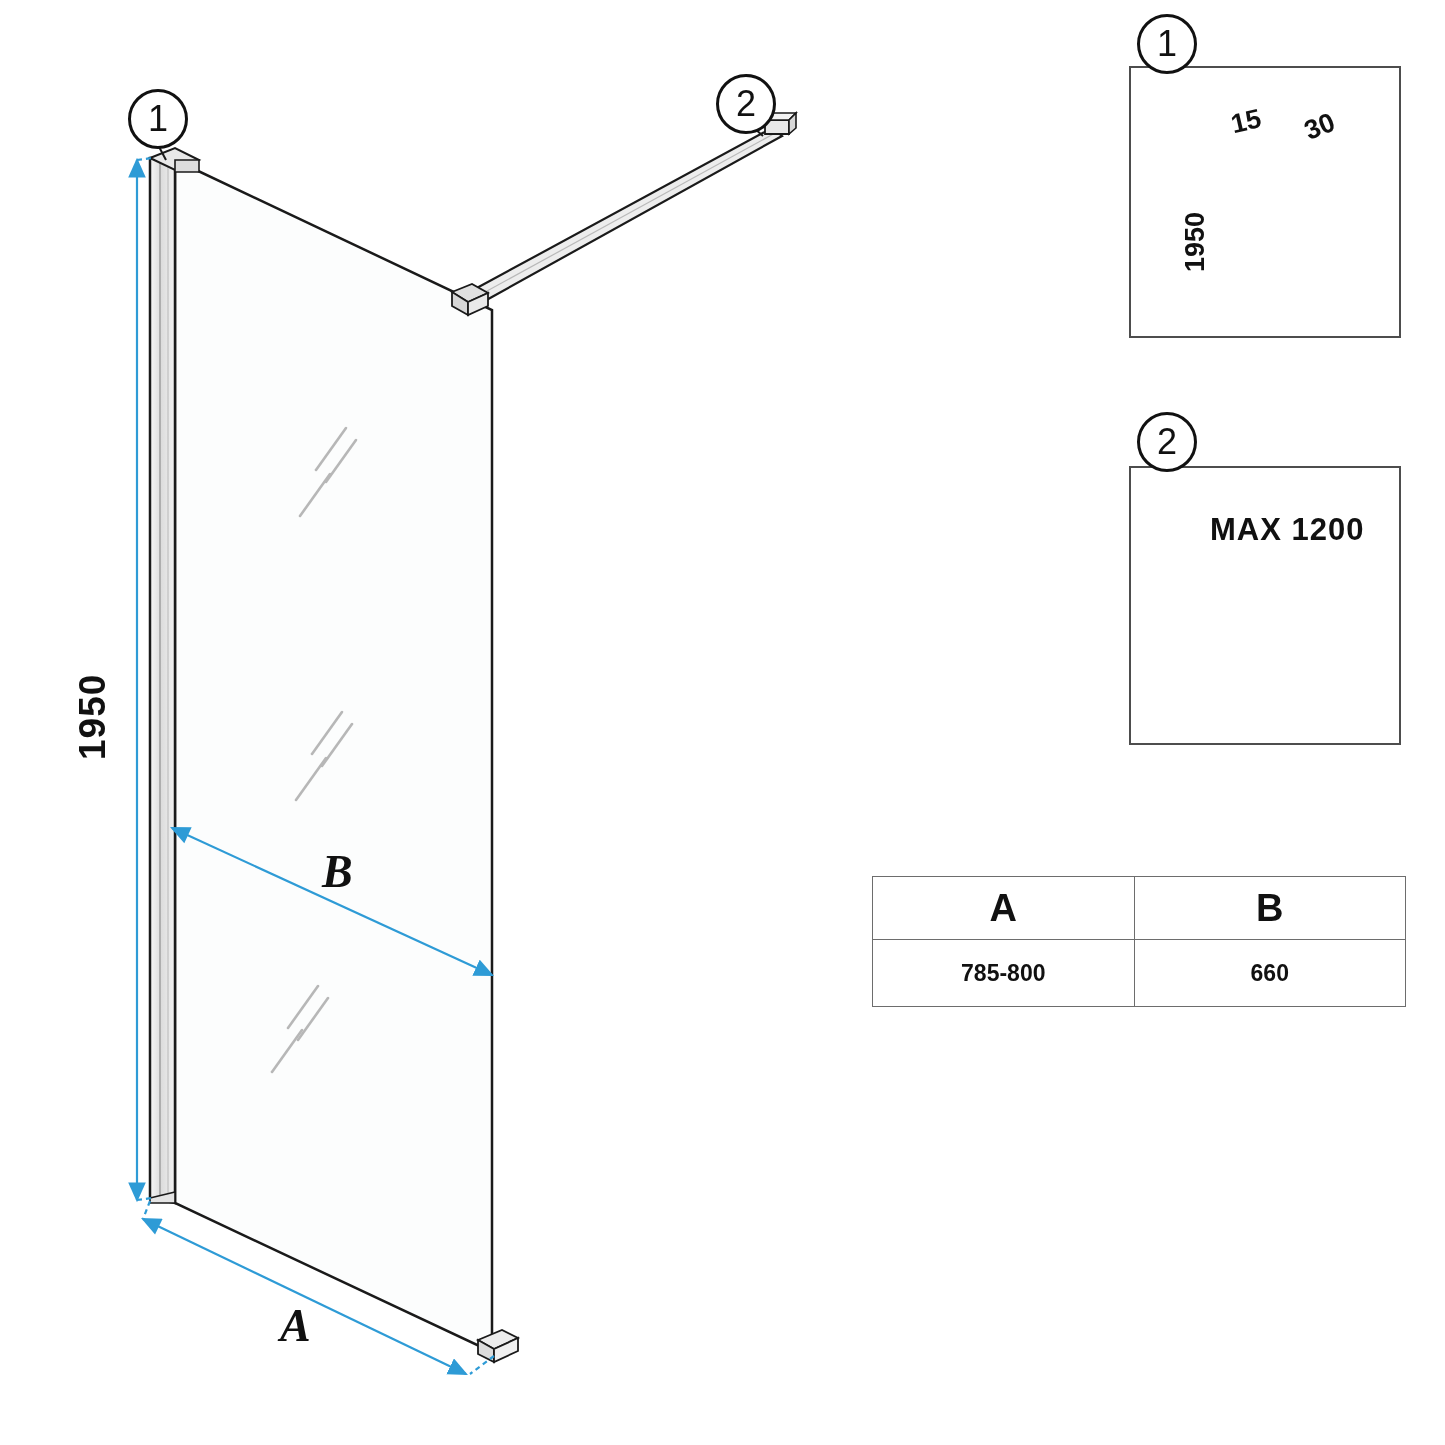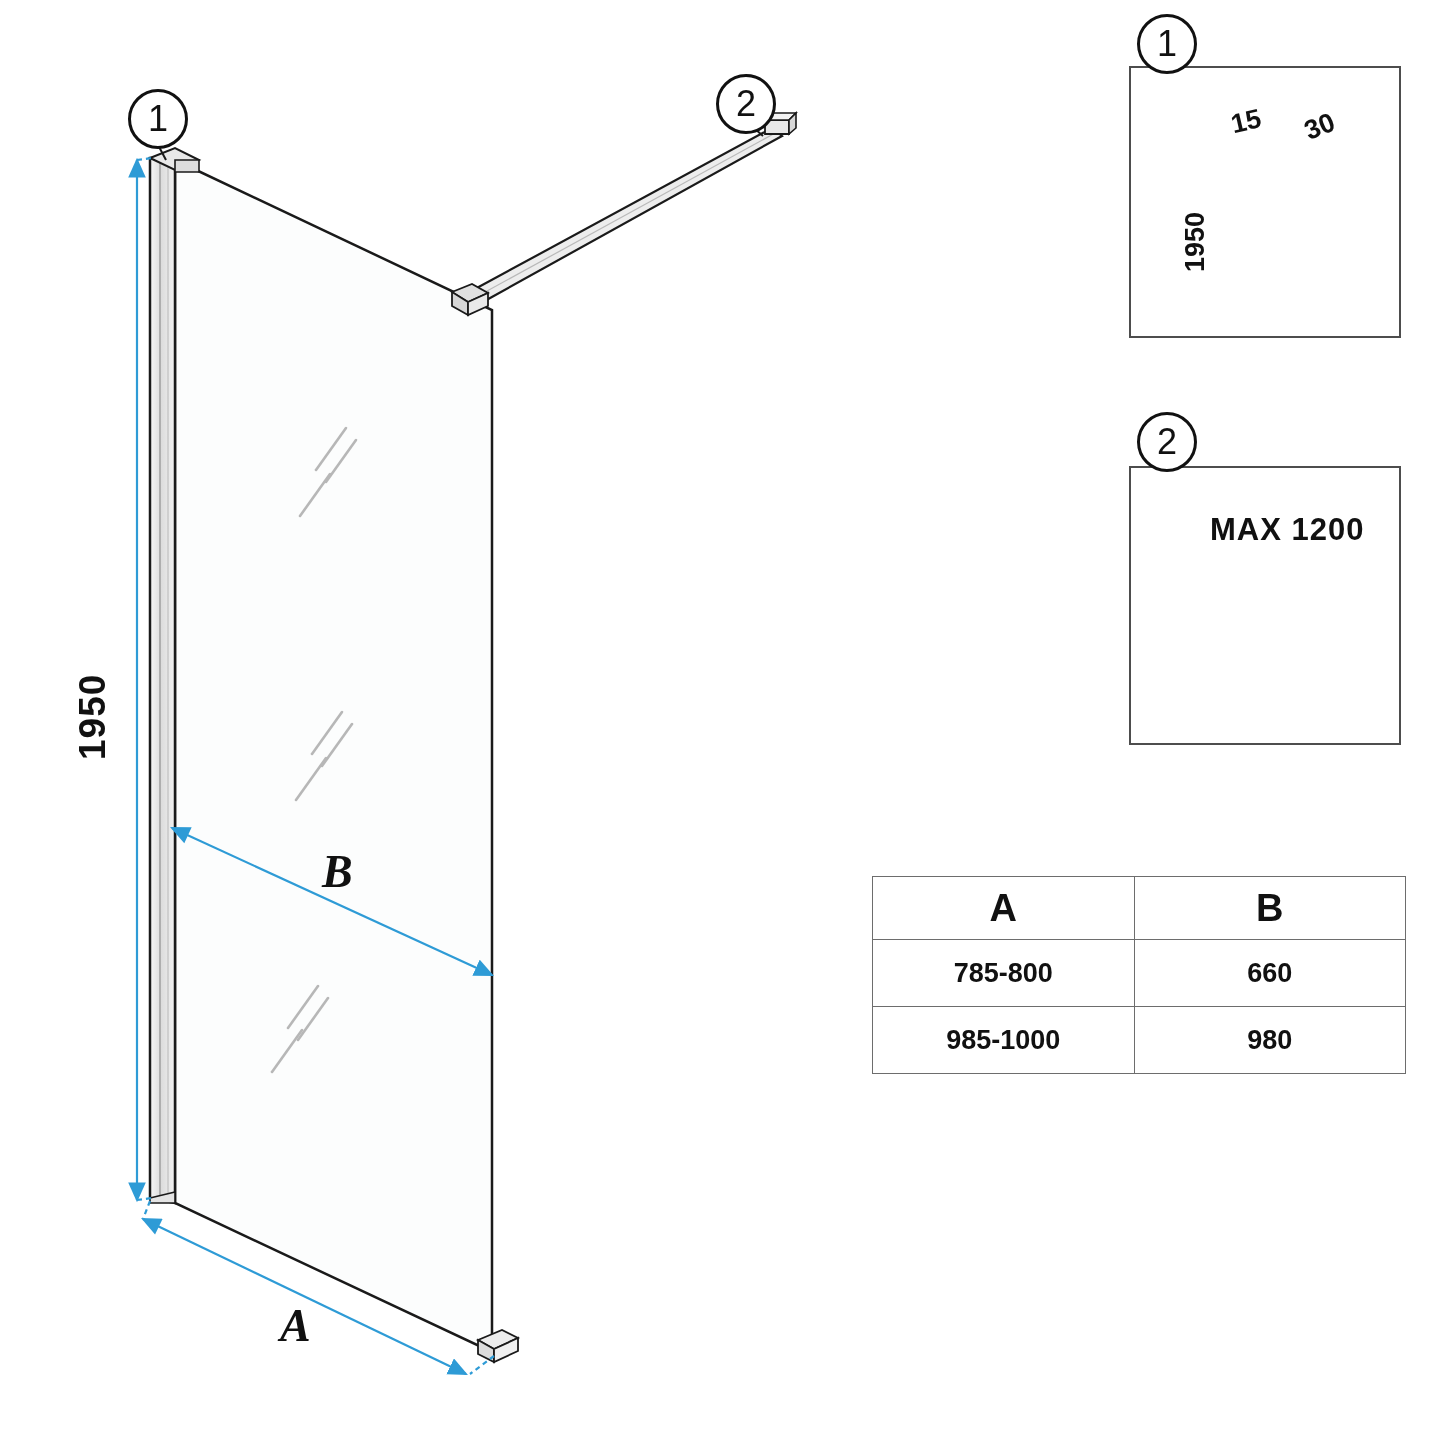--- a/index.html
+++ b/index.html
@@ -67,21 +67,21 @@
     position: absolute;
     left: 872px;
     top: 876px;
     width: 534px;
     border-collapse: collapse;
     font-family: "Liberation Sans", sans-serif;
   }
   .spec-table th, .spec-table td {
     border: 1px solid #6d6d6d;
     text-align: center;
-    font-size: 27px;
+    font-size: 23px;
     font-weight: 700;
     color: #111111;
     height: 66px;
     padding: 0;
   }
   .spec-table th {
     font-size: 38px;
     font-weight: 700;
     height: 62px;
   }
@@ -283,20 +283,16 @@
       <tr>
         <th class="col-a">A</th>
         <th class="col-b">B</th>
       </tr>
     </thead>
     <tbody>
       <tr>
         <td class="col-a">785-800</td>
         <td class="col-b">660</td>
       </tr>
-      <tr>
-        <td class="col-a">985-1000</td>
-        <td class="col-b">980</td>
-      </tr>
     </tbody>
   </table>
 
 </div>
 
 </body></html>

